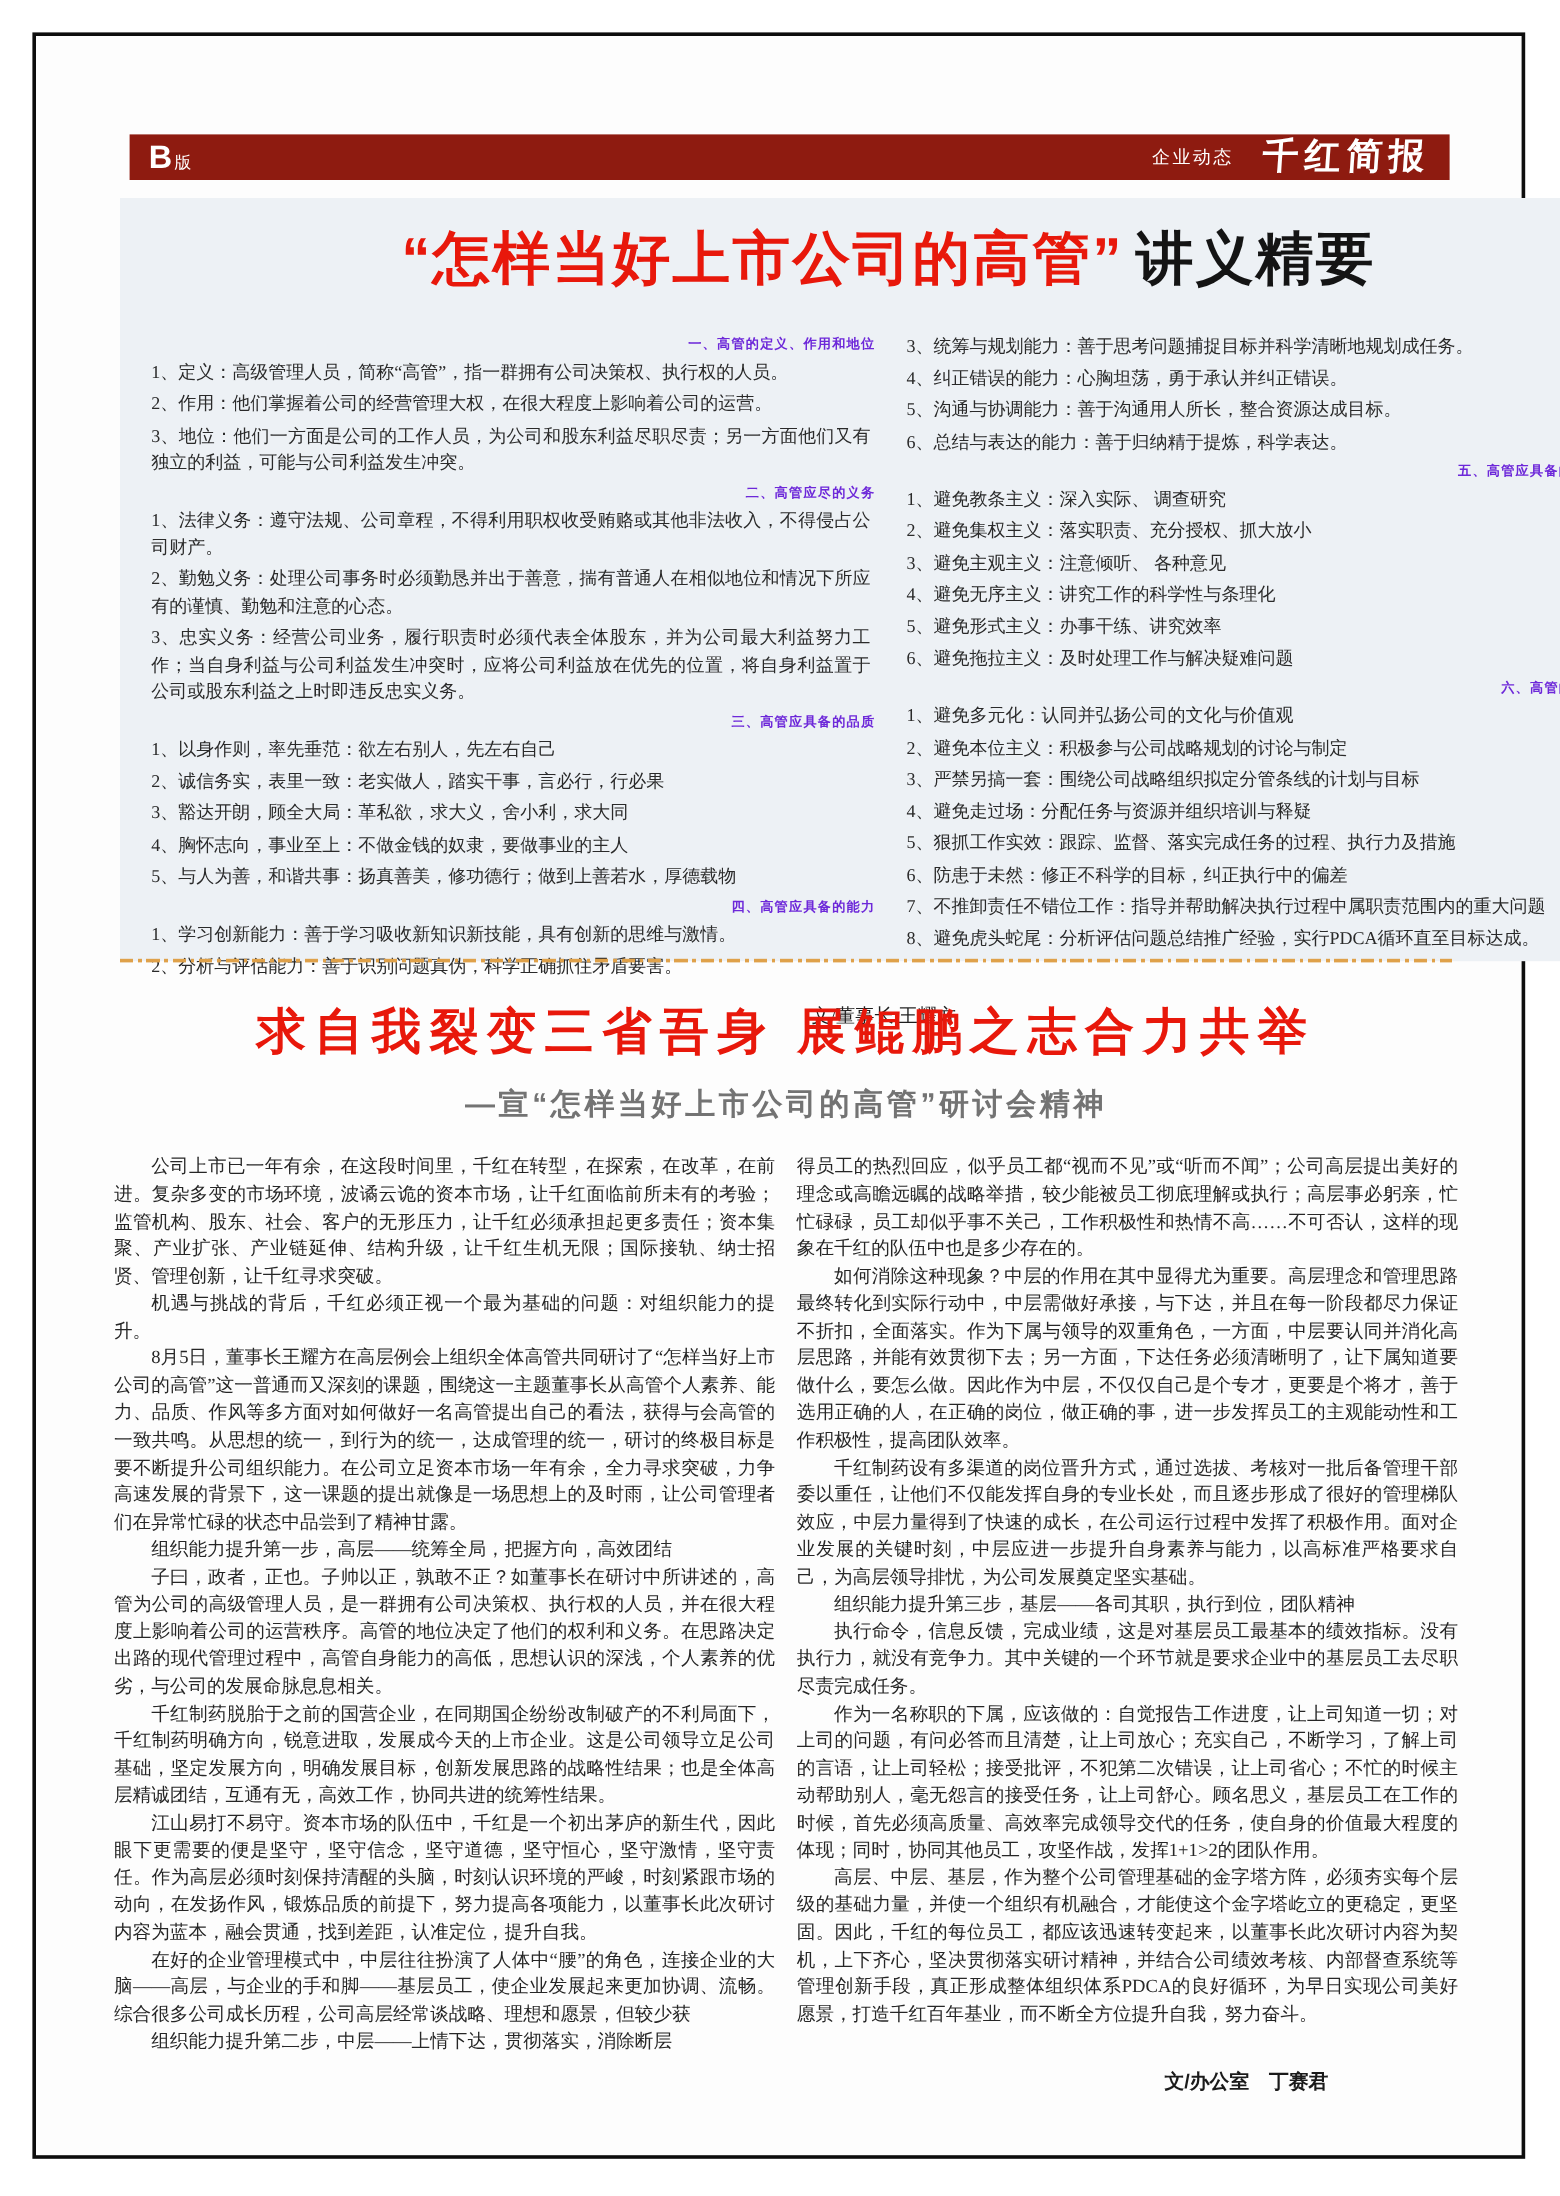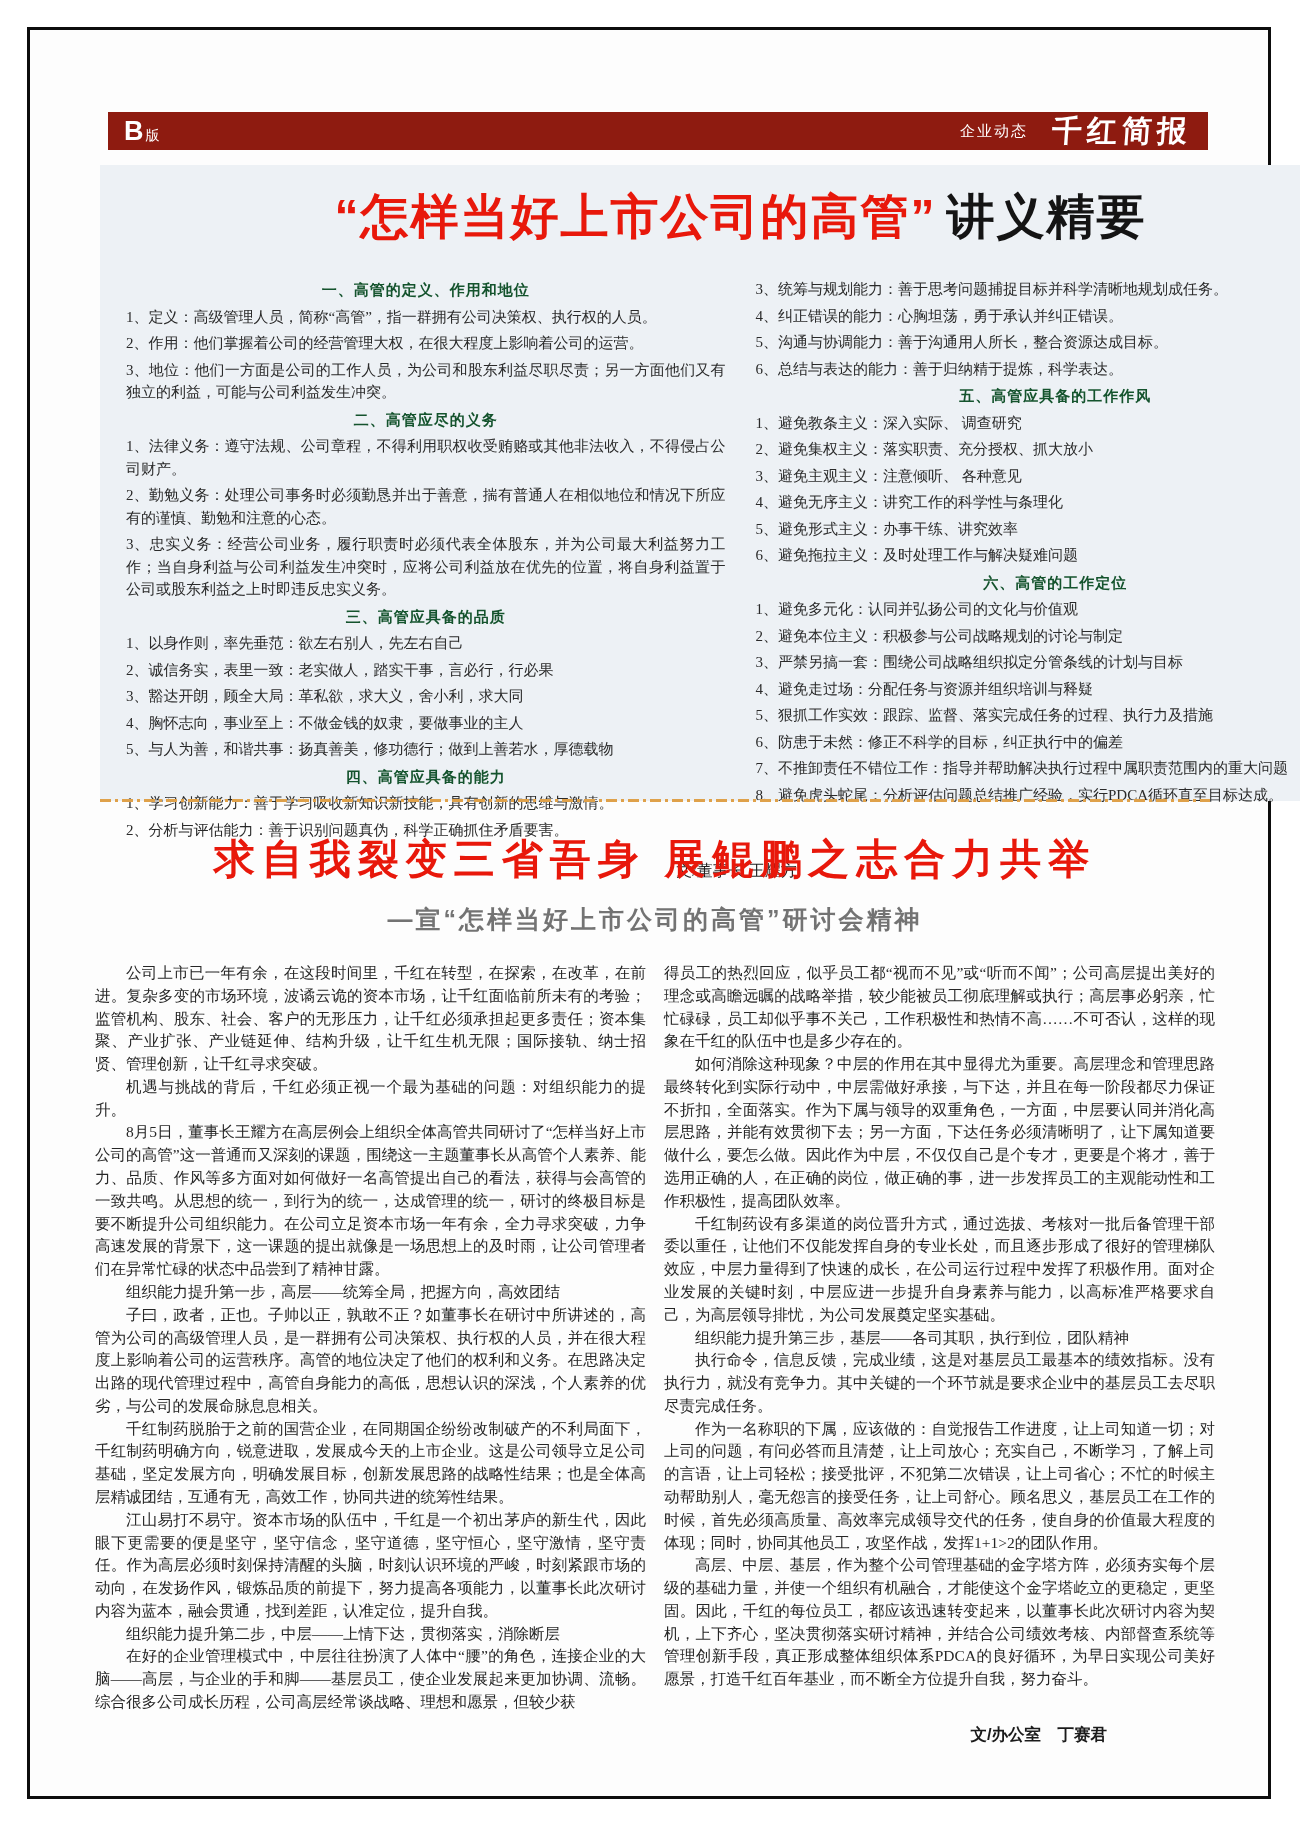--- a/index.html
+++ b/index.html
@@ -35,22 +35,22 @@
   .a1-title{
     text-align:center;font-family:"Liberation Sans",sans-serif;
     font-size:48px;font-weight:bold;letter-spacing:2px;line-height:1.15;
     margin-top:4px;white-space:nowrap;
   }
   .a1-title .red{color:#e8180b;}
   .a1-title .black{color:#141414;margin-left:10px;}
   .a1-cols{display:flex;gap:22px;margin-top:30px;}
   .a1-col{flex:1;font-size:15px;line-height:1.5;text-align:justify;color:#2a2a2a;}
   .a1-col .heading{
-    color:#14532d;font-family:"Liberation Sans",sans-serif;font-weight:bold;
-    font-size:15px;letter-spacing:1px;margin:5px 0 2px 0;text-align:center;
+    color:#6d28d9;font-family:"Liberation Sans",sans-serif;font-weight:bold;
+    font-size:11px;letter-spacing:1px;margin:5px 0 2px 0;text-align:right;
   }
   .a1-col .item{margin:4px;}
   .a1-byline{text-align:center;font-size:16px;margin-top:16px;padding-right:8px;color:#1e1e1e;}
   
   .divider{
     position:absolute;left:100px;top:799px;width:1110px;height:3px;
     background:repeating-linear-gradient(90deg,
       #dfa14a 0px,#dfa14a 11px,transparent 11px,transparent 15px,
       #dfa14a 15px,#dfa14a 18px,transparent 18px,transparent 22px);
   }
@@ -144,22 +144,22 @@
   <div class="a2-subtitle">—宣“怎样当好上市公司的高管”研讨会精神</div>
   <div class="a2-cols">
     <div class="a2-col">
         <div class="para">公司上市已一年有余，在这段时间里，千红在转型，在探索，在改革，在前进。复杂多变的市场环境，波谲云诡的资本市场，让千红面临前所未有的考验；监管机构、股东、社会、客户的无形压力，让千红必须承担起更多责任；资本集聚、产业扩张、产业链延伸、结构升级，让千红生机无限；国际接轨、纳士招贤、管理创新，让千红寻求突破。</div>
         <div class="para">机遇与挑战的背后，千红必须正视一个最为基础的问题：对组织能力的提升。</div>
         <div class="para">8月5日，董事长王耀方在高层例会上组织全体高管共同研讨了“怎样当好上市公司的高管”这一普通而又深刻的课题，围绕这一主题董事长从高管个人素养、能力、品质、作风等多方面对如何做好一名高管提出自己的看法，获得与会高管的一致共鸣。从思想的统一，到行为的统一，达成管理的统一，研讨的终极目标是要不断提升公司组织能力。在公司立足资本市场一年有余，全力寻求突破，力争高速发展的背景下，这一课题的提出就像是一场思想上的及时雨，让公司管理者们在异常忙碌的状态中品尝到了精神甘露。</div>
         <div class="para">组织能力提升第一步，高层——统筹全局，把握方向，高效团结</div>
         <div class="para">子曰，政者，正也。子帅以正，孰敢不正？如董事长在研讨中所讲述的，高管为公司的高级管理人员，是一群拥有公司决策权、执行权的人员，并在很大程度上影响着公司的运营秩序。高管的地位决定了他们的权利和义务。在思路决定出路的现代管理过程中，高管自身能力的高低，思想认识的深浅，个人素养的优劣，与公司的发展命脉息息相关。</div>
         <div class="para">千红制药脱胎于之前的国营企业，在同期国企纷纷改制破产的不利局面下，千红制药明确方向，锐意进取，发展成今天的上市企业。这是公司领导立足公司基础，坚定发展方向，明确发展目标，创新发展思路的战略性结果；也是全体高层精诚团结，互通有无，高效工作，协同共进的统筹性结果。</div>
         <div class="para">江山易打不易守。资本市场的队伍中，千红是一个初出茅庐的新生代，因此眼下更需要的便是坚守，坚守信念，坚守道德，坚守恒心，坚守激情，坚守责任。作为高层必须时刻保持清醒的头脑，时刻认识环境的严峻，时刻紧跟市场的动向，在发扬作风，锻炼品质的前提下，努力提高各项能力，以董事长此次研讨内容为蓝本，融会贯通，找到差距，认准定位，提升自我。</div>
+        <div class="para">在好的企业管理模式中，中层往往扮演了人体中“腰”的角色，连接企业的大脑——高层，与企业的手和脚——基层员工，使企业发展起来更加协调、流畅。综合很多公司成长历程，公司高层经常谈战略、理想和愿景，但较少获</div>
         <div class="para">组织能力提升第二步，中层——上情下达，贯彻落实，消除断层</div>
-        <div class="para">在好的企业管理模式中，中层往往扮演了人体中“腰”的角色，连接企业的大脑——高层，与企业的手和脚——基层员工，使企业发展起来更加协调、流畅。综合很多公司成长历程，公司高层经常谈战略、理想和愿景，但较少获</div>
       </div>
     <div class="a2-col">
         <div class="para-cont">得员工的热烈回应，似乎员工都“视而不见”或“听而不闻”；公司高层提出美好的理念或高瞻远瞩的战略举措，较少能被员工彻底理解或执行；高层事必躬亲，忙忙碌碌，员工却似乎事不关己，工作积极性和热情不高……不可否认，这样的现象在千红的队伍中也是多少存在的。</div>
         <div class="para">如何消除这种现象？中层的作用在其中显得尤为重要。高层理念和管理思路最终转化到实际行动中，中层需做好承接，与下达，并且在每一阶段都尽力保证不折扣，全面落实。作为下属与领导的双重角色，一方面，中层要认同并消化高层思路，并能有效贯彻下去；另一方面，下达任务必须清晰明了，让下属知道要做什么，要怎么做。因此作为中层，不仅仅自己是个专才，更要是个将才，善于选用正确的人，在正确的岗位，做正确的事，进一步发挥员工的主观能动性和工作积极性，提高团队效率。</div>
         <div class="para">千红制药设有多渠道的岗位晋升方式，通过选拔、考核对一批后备管理干部委以重任，让他们不仅能发挥自身的专业长处，而且逐步形成了很好的管理梯队效应，中层力量得到了快速的成长，在公司运行过程中发挥了积极作用。面对企业发展的关键时刻，中层应进一步提升自身素养与能力，以高标准严格要求自己，为高层领导排忧，为公司发展奠定坚实基础。</div>
         <div class="para">组织能力提升第三步，基层——各司其职，执行到位，团队精神</div>
         <div class="para">执行命令，信息反馈，完成业绩，这是对基层员工最基本的绩效指标。没有执行力，就没有竞争力。其中关键的一个环节就是要求企业中的基层员工去尽职尽责完成任务。</div>
         <div class="para">作为一名称职的下属，应该做的：自觉报告工作进度，让上司知道一切；对上司的问题，有问必答而且清楚，让上司放心；充实自己，不断学习，了解上司的言语，让上司轻松；接受批评，不犯第二次错误，让上司省心；不忙的时候主动帮助别人，毫无怨言的接受任务，让上司舒心。顾名思义，基层员工在工作的时候，首先必须高质量、高效率完成领导交代的任务，使自身的价值最大程度的体现；同时，协同其他员工，攻坚作战，发挥1+1&gt;2的团队作用。</div>
         <div class="para">高层、中层、基层，作为整个公司管理基础的金字塔方阵，必须夯实每个层级的基础力量，并使一个组织有机融合，才能使这个金字塔屹立的更稳定，更坚固。因此，千红的每位员工，都应该迅速转变起来，以董事长此次研讨内容为契机，上下齐心，坚决贯彻落实研讨精神，并结合公司绩效考核、内部督查系统等管理创新手段，真正形成整体组织体系PDCA的良好循环，为早日实现公司美好愿景，打造千红百年基业，而不断全方位提升自我，努力奋斗。</div>
       </div>

